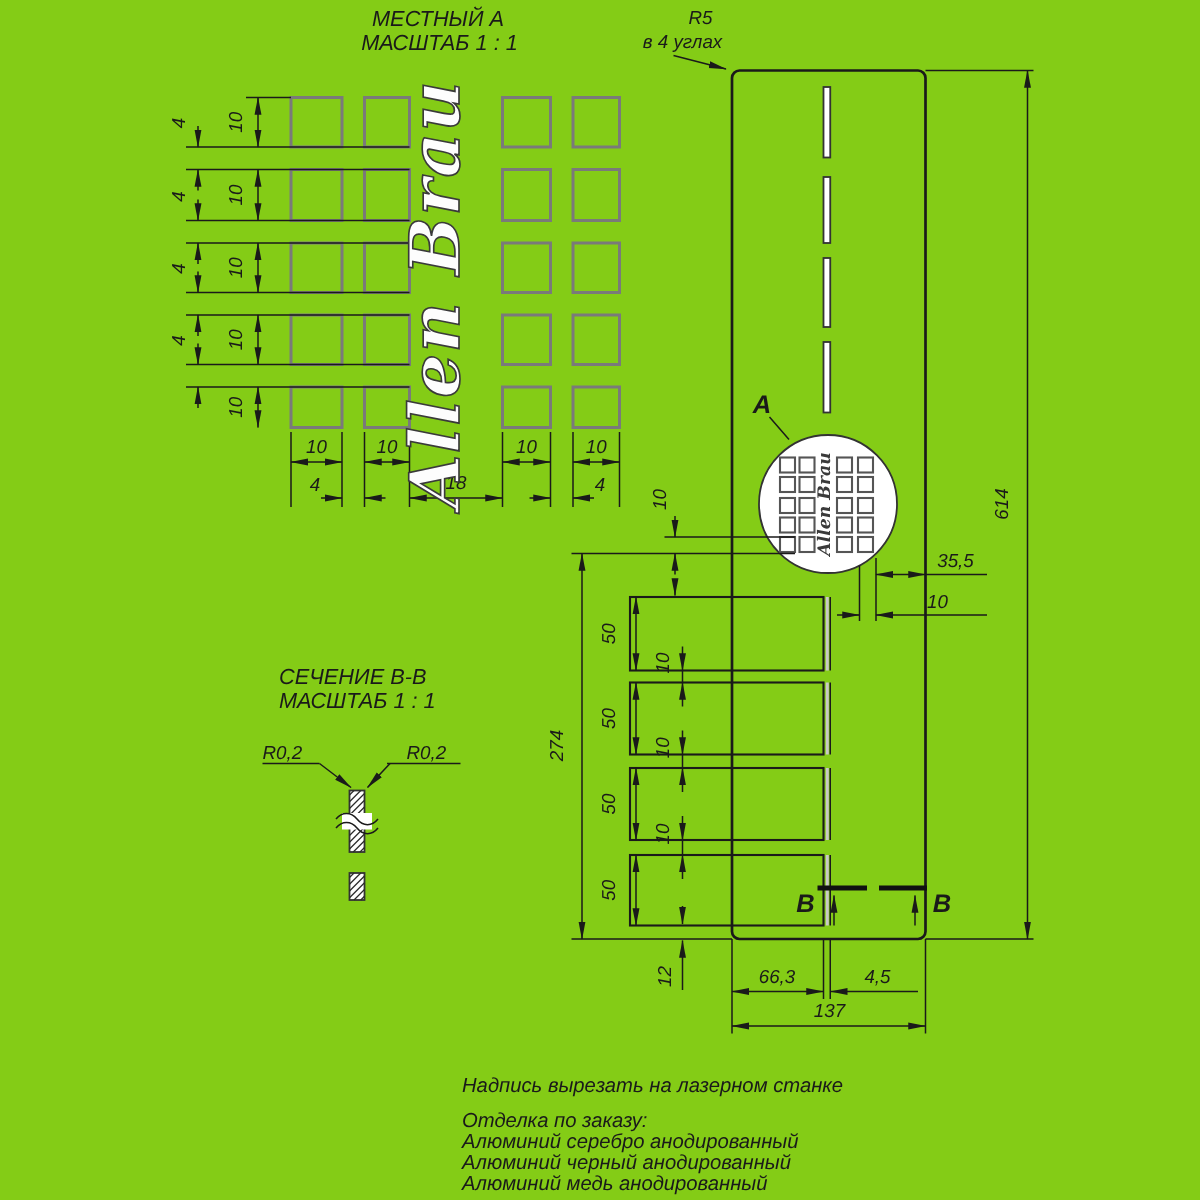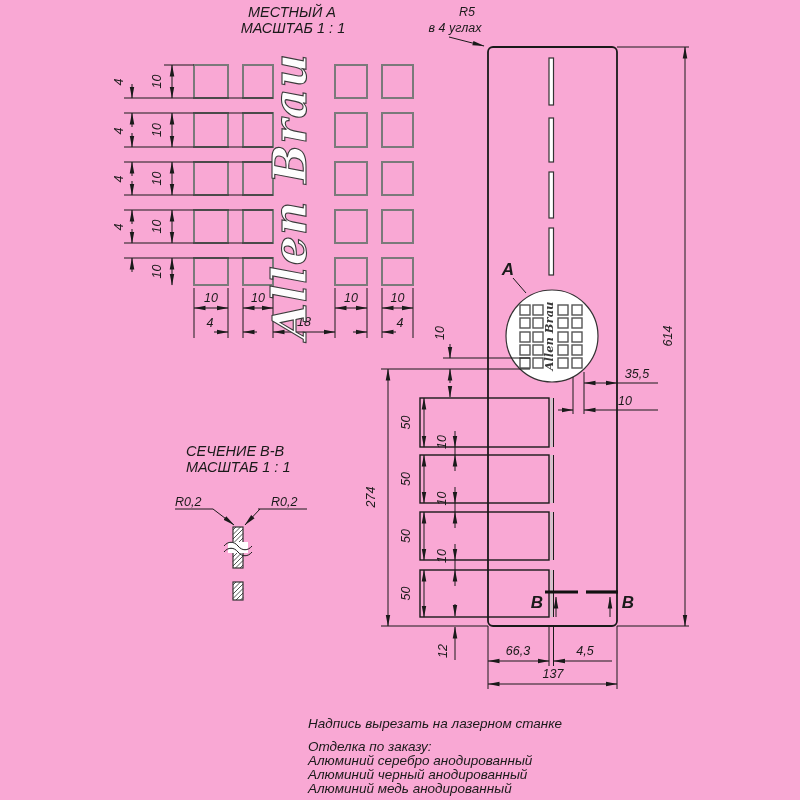--- a/index.html
+++ b/index.html
@@ -1,16 +1,16 @@
 <!DOCTYPE html>
 <html><head>
 <meta charset="utf-8">
 <style>
   html,body{margin:0;padding:0;background:#fff;}
-  #stage{position:relative;width:800px;height:800px;background:#f9a8d4;overflow:hidden;}
+  #stage{position:relative;width:800px;height:800px;background:#84cc16;overflow:hidden;}
   svg{font-family:"Liberation Sans",sans-serif;font-style:italic;}
   .ln{stroke:#1a1a1a;stroke-width:1;fill:none;}
   .thk{stroke:#1a1a1a;stroke-width:1.8;fill:none;}
   .med{stroke:#1a1a1a;stroke-width:1.4;fill:none;}
   .slot{stroke:#333;stroke-width:1.2;fill:#fff;}
   .gray{stroke:#c9c9c9;stroke-width:2;fill:none;}
   .dash{stroke:#111;stroke-width:3.2;fill:none;}
   .sq{stroke:#7a7a7a;stroke-width:2;fill:none;}
   .csq{stroke:#555;stroke-width:1.4;fill:none;}
   .hat{stroke:#2a2a2a;stroke-width:0.8;fill:none;}

